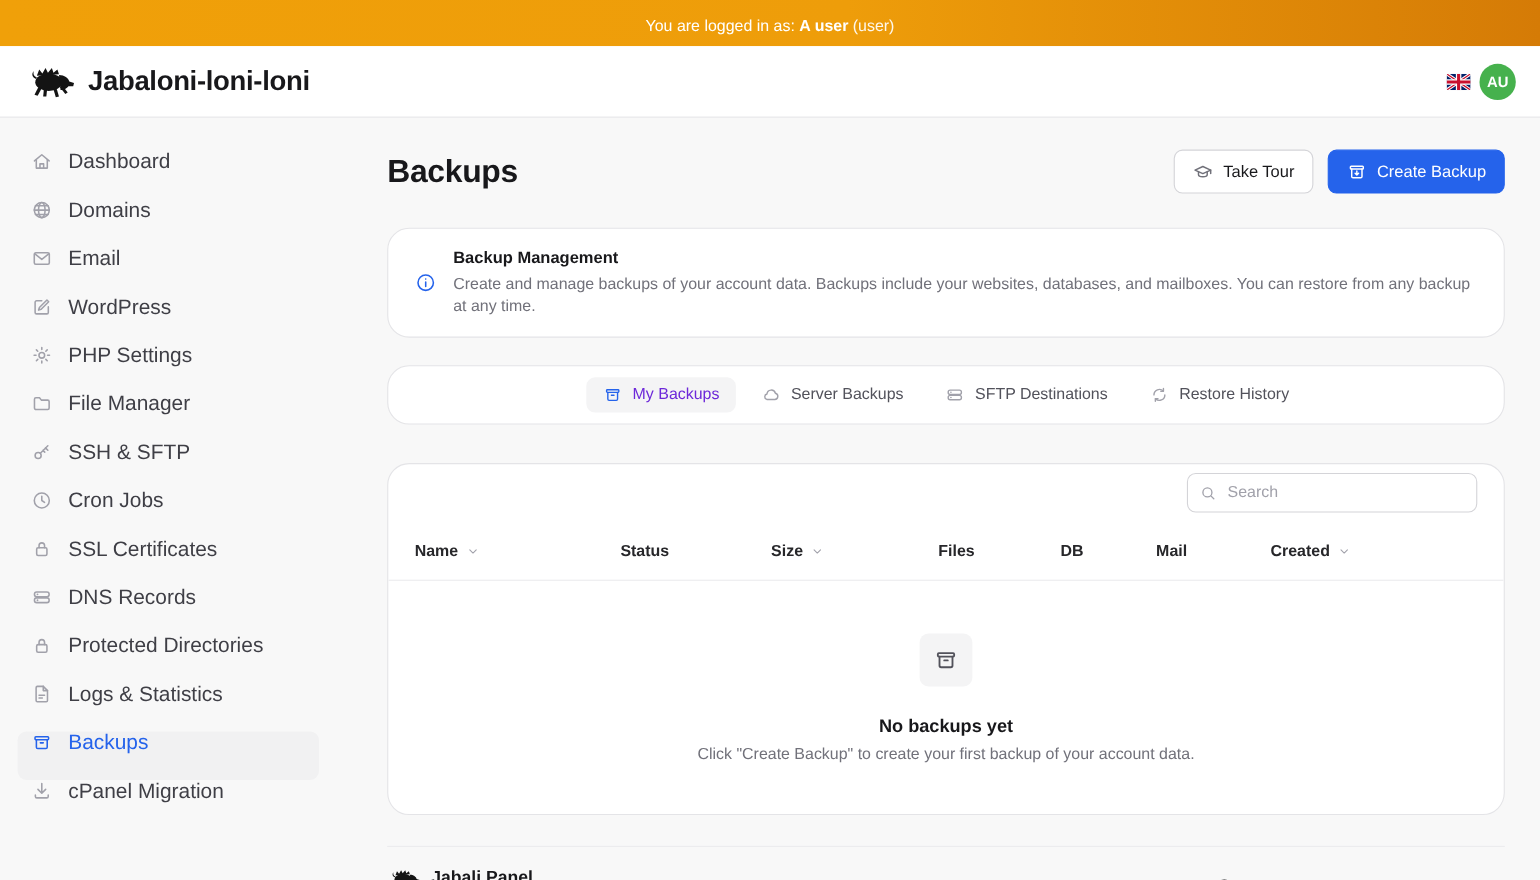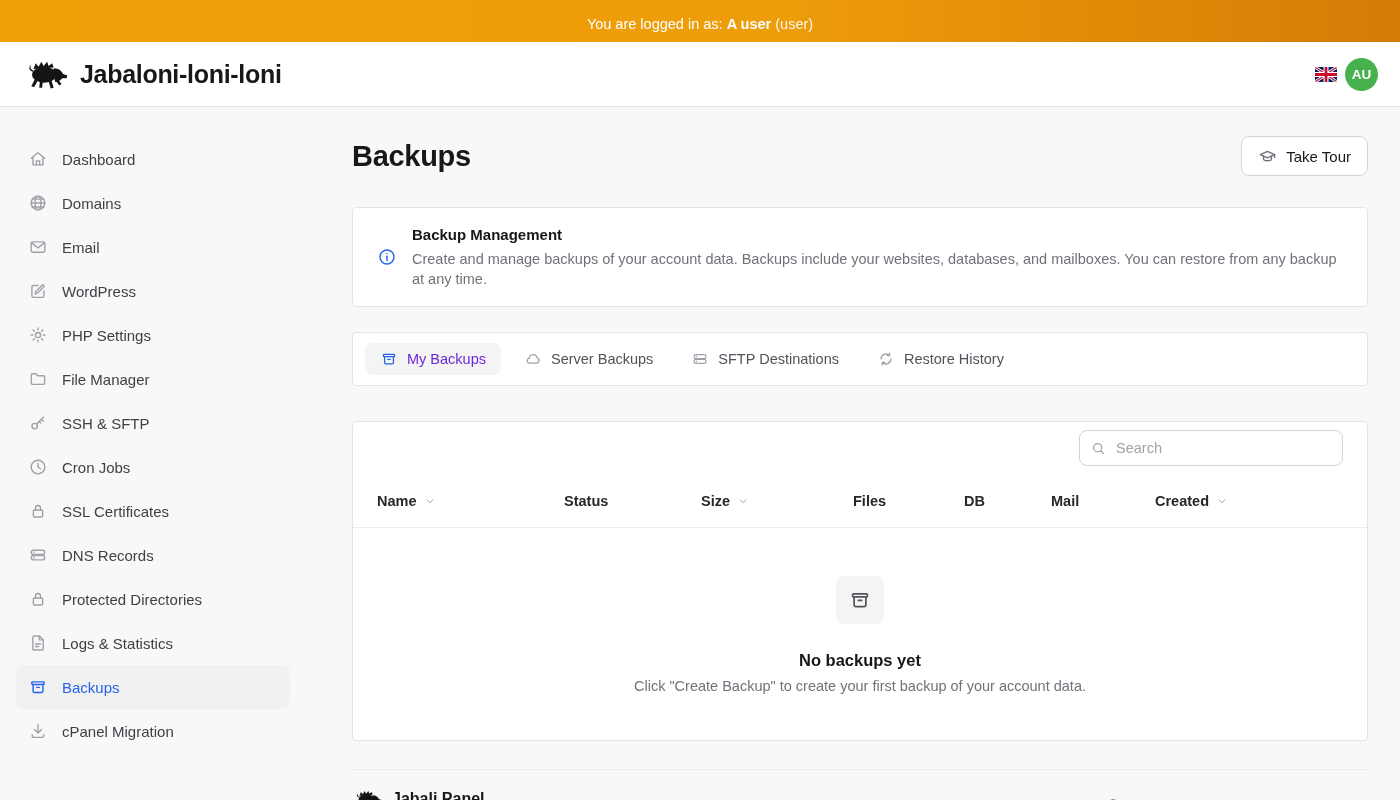--- a/index.html
+++ b/index.html
@@ -27,40 +27,40 @@
   .header-right { display:flex; align-items:center; gap:8px; }
   .flag { width:22px; height:15px; border-radius:2px; overflow:hidden; cursor:pointer; }
   .avatar { width:33px; height:33px; border-radius:50%; background:#46b14d; color:#fff; font-size:13.5px;
     font-weight:700; display:flex; align-items:center; justify-content:center; cursor:pointer; }
 
   
   .app-body { display:flex; height:692px; }
 
   
   .sidebar { width:306px; flex:none; padding:30px 16px 0; }
-  .side-item { display:flex; align-items:center; gap:14px; height:44px; padding:0 12px;
-    border-radius:8px; font-size:15px; color:#3f3f46; cursor:pointer; }
+  .side-item { display:flex; align-items:flex-start; gap:14px; height:44px; padding:0 12px;
+    border-radius:8px; font-size:19px; color:#3f3f46; cursor:pointer; }
   .side-item .ico { width:20px; height:20px; color:#a1a1aa; }
   .side-item.active { background:#f1f1f2; color:#2563eb; font-weight:500; }
   .side-item.active .ico { color:#2563eb; }
 
   
   .main { flex:1; padding:0 32px 0 46px; }
   .page-head { margin-top:29px; display:flex; align-items:center; justify-content:space-between; }
   .page-title { font-size:29px; font-weight:700; letter-spacing:-.3px; }
   .actions { display:flex; gap:13px; }
   .btn { display:inline-flex; align-items:center; gap:9px; height:40px; padding:0 16px; border-radius:8px;
     font-size:15px; font-weight:500; font-family:inherit; cursor:pointer; }
   .btn .ico { width:19px; height:19px; }
   .btn-outline { background:#fff; border:1px solid #d4d4d8; color:#18181b; }
   .btn-outline .ico { color:#71717a; }
   .btn-primary { background:#2563eb; border:1px solid #2563eb; color:#fff; }
 
   
-  .card { background:#fff; border:1px solid #e4e4e7; border-radius:4px; }
+  .card { background:#fff; border:1px solid #e4e4e7; border-radius:20px;justify-content:center; }
   .info-card { margin-top:31px; padding:17px 24px; display:flex; align-items:center; gap:15px; }
   .info-card .ico { width:20px; height:20px; color:#2563eb; align-self:center; }
   .info-title { font-size:15px; font-weight:600; line-height:20px; margin-bottom:4px; }
   .info-body { font-size:14.5px; color:#71717a; line-height:20px; max-width:940px; }
 
   
   .tabs-card { margin-top:25px; padding:10px 12px; display:flex; gap:8px; }
   .tab { display:flex; align-items:center; gap:9px; height:32px; padding:0 15px; border-radius:8px;
     font-size:14.5px; color:#52525b; cursor:pointer; }
   .tab .ico { width:18px; height:18px; color:#a1a1aa; }
@@ -286,20 +286,30 @@
         <button class="btn btn-outline">
           <span class="ico">
               <svg viewBox="0 0 24 24" fill="none" stroke="currentColor" stroke-width="1.7" stroke-linecap="round" stroke-linejoin="round">
                 <path d="M3 9.6 12 5.5l9 4.1-9 4.1z"></path>
                 <path d="M7 11.7v3.4c0 1.2 2.2 2.3 5 2.3s5-1.1 5-2.3v-3.4"></path>
                 <path d="M21 9.6v3.9"></path>
               </svg>
             </span>
           <span>Take Tour</span>
         </button>
+        <button class="btn btn-primary">
+          <span class="ico">
+              <svg viewBox="0 0 24 24" fill="none" stroke="currentColor" stroke-width="1.7" stroke-linecap="round" stroke-linejoin="round">
+                <rect x="4.6" y="5.2" width="14.8" height="3.1" rx="0.9"></rect>
+                <path d="M6.1 8.3v8.6a1.5 1.5 0 0 0 1.5 1.5h8.8a1.5 1.5 0 0 0 1.5-1.5V8.3"></path>
+                <path d="M12 10.6v4.4M10 13.2l2 1.9 2-1.9"></path>
+              </svg>
+            </span>
+          <span>Create Backup</span>
+        </button>
       </div>
     </div>
 
     <section class="card info-card">
       <span class="ico">
           <svg viewBox="0 0 24 24" fill="none" stroke="currentColor" stroke-width="1.7" stroke-linecap="round" stroke-linejoin="round">
             <circle cx="12" cy="12" r="8.4"></circle>
             <path d="M12 11.2v5"></path>
             <circle cx="12" cy="8" r="0.4" fill="currentColor" stroke="none"></circle>
             <path d="M12 8h.01"></path>

